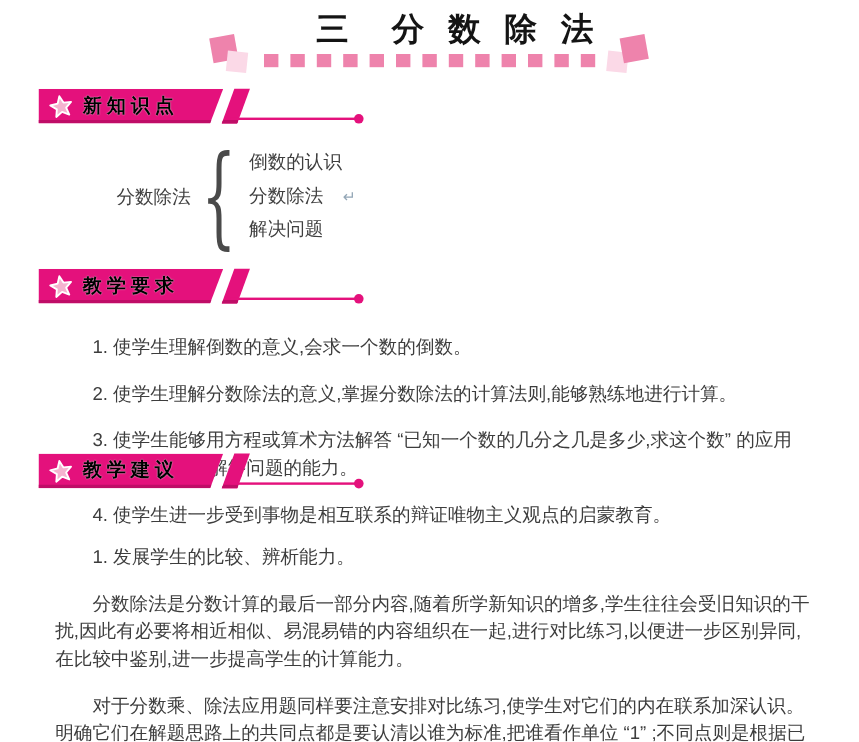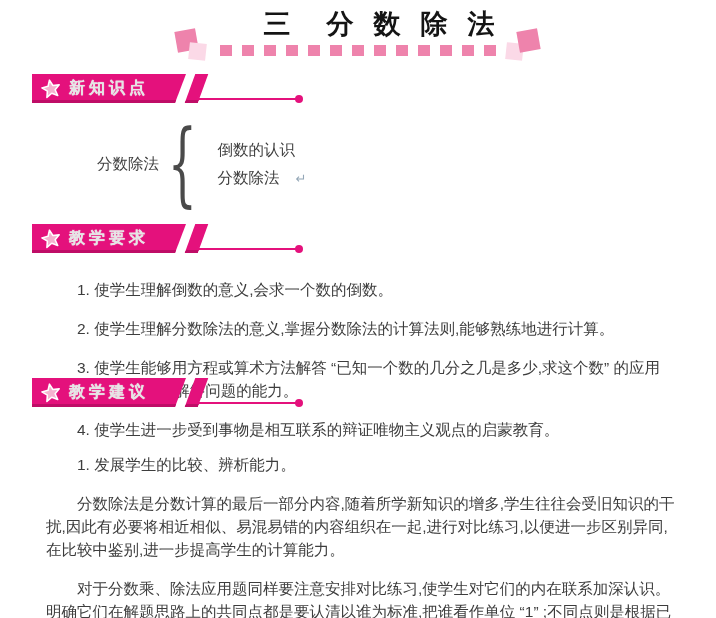--- a/index.html
+++ b/index.html
@@ -35,34 +35,34 @@
   .decor-right .light{left:3px;top:15px;transform:rotate(6deg);z-index:1;}
   .decor-right .dark{left:15px;top:2px;transform:rotate(-10deg);z-index:2;}
 
   
   .banner-row{position:absolute;left:32px;width:320px;height:29px;}
   .banner-main{position:relative;display:inline-flex;align-items:center;height:29px;
     min-width:154px;padding:0 22px 0 8px;background:var(--banner);
     clip-path:polygon(0 0,100% 0,calc(100% - 11px) 100%,0 100%);
     box-shadow:inset 0 -3px 0 var(--banner-shadow);vertical-align:top;}
   .star-icon{display:inline-block;width:22px;height:22px;margin-right:7px;transform:rotate(-10deg);}
-  .banner-label{color:#e5e5e5;font-weight:bold;font-size:16px;letter-spacing:4px;
+  .banner-label{color:#000000;font-weight:bold;font-size:16px;letter-spacing:4px;
     text-shadow:0 0 1px #fff;white-space:nowrap;}
   .banner-tip{position:absolute;left:158px;top:0;width:13px;height:29px;background:var(--banner);
     transform:skewX(-20deg);box-shadow:inset 0 -3px 0 var(--banner-shadow);}
   .banner-line{position:absolute;left:160px;bottom:3px;width:106px;height:2px;background:var(--accent);}
   .banner-dot{position:absolute;left:263px;bottom:0;width:8px;height:8px;border-radius:50%;
     background:var(--accent);}
 
   
   .diagram{position:absolute;top:121px;left:97px;display:flex;align-items:center;color:var(--text);}
   .diagram-root{font-size:15.5px;color:#3f3f3f;}
   .brace{font-family:"DejaVu Serif","Liberation Serif",serif;font-size:92px;font-weight:400;
     color:#4a4a4a;transform:scaleX(0.5);display:inline-block;line-height:86px;margin:0 -6px;}
-  .diagram-items{display:flex;flex-direction:column;margin-left:12px;}
+  .diagram-items{display:flex;flex-direction:column;margin-left:2px;}
   .diagram-item{font-size:15.5px;line-height:28px;color:#3f3f3f;white-space:nowrap;}
   .return-mark{color:#94a7b7;font-size:13px;margin-left:16px;}
 
   
   .text-block{position:absolute;left:30px;width:662px;color:var(--text);}
   .text-block p{font-size:15.5px;line-height:23px;text-indent:2em;margin:16px;}
   .req-block{top:262px;}
   .sug-block{top:437px;}
 </style>
 </head>
@@ -114,20 +114,21 @@
     <span class="banner-line"></span>
     <span class="banner-dot"></span>
   </div>
 
   <div class="diagram">
     <span class="diagram-root">分数除法</span>
     <span class="brace">{</span>
     <div class="diagram-items">
       <span class="diagram-item">倒数的认识</span>
       <span class="diagram-item"><span>分数除法</span><span class="return-mark">↵</span></span>
+      <span class="diagram-item">解决问题</span>
     </div>
   </div>
 
   <div class="banner-row" style="top:224px;">
     <div class="banner-main">
       <span class="star-icon">
         <svg viewBox="0 0 24 24" width="22" height="22">
             <path d="M12 2.2l2.7 6.4 6.9.5-5.3 4.5 1.7 6.7-6-3.6-6 3.6 1.7-6.7L2.4 9.1l6.9-.5z" fill="#f5b3cf" stroke="#ffffff" stroke-width="1.7" stroke-linejoin="round"></path>
           </svg>
       </span>

